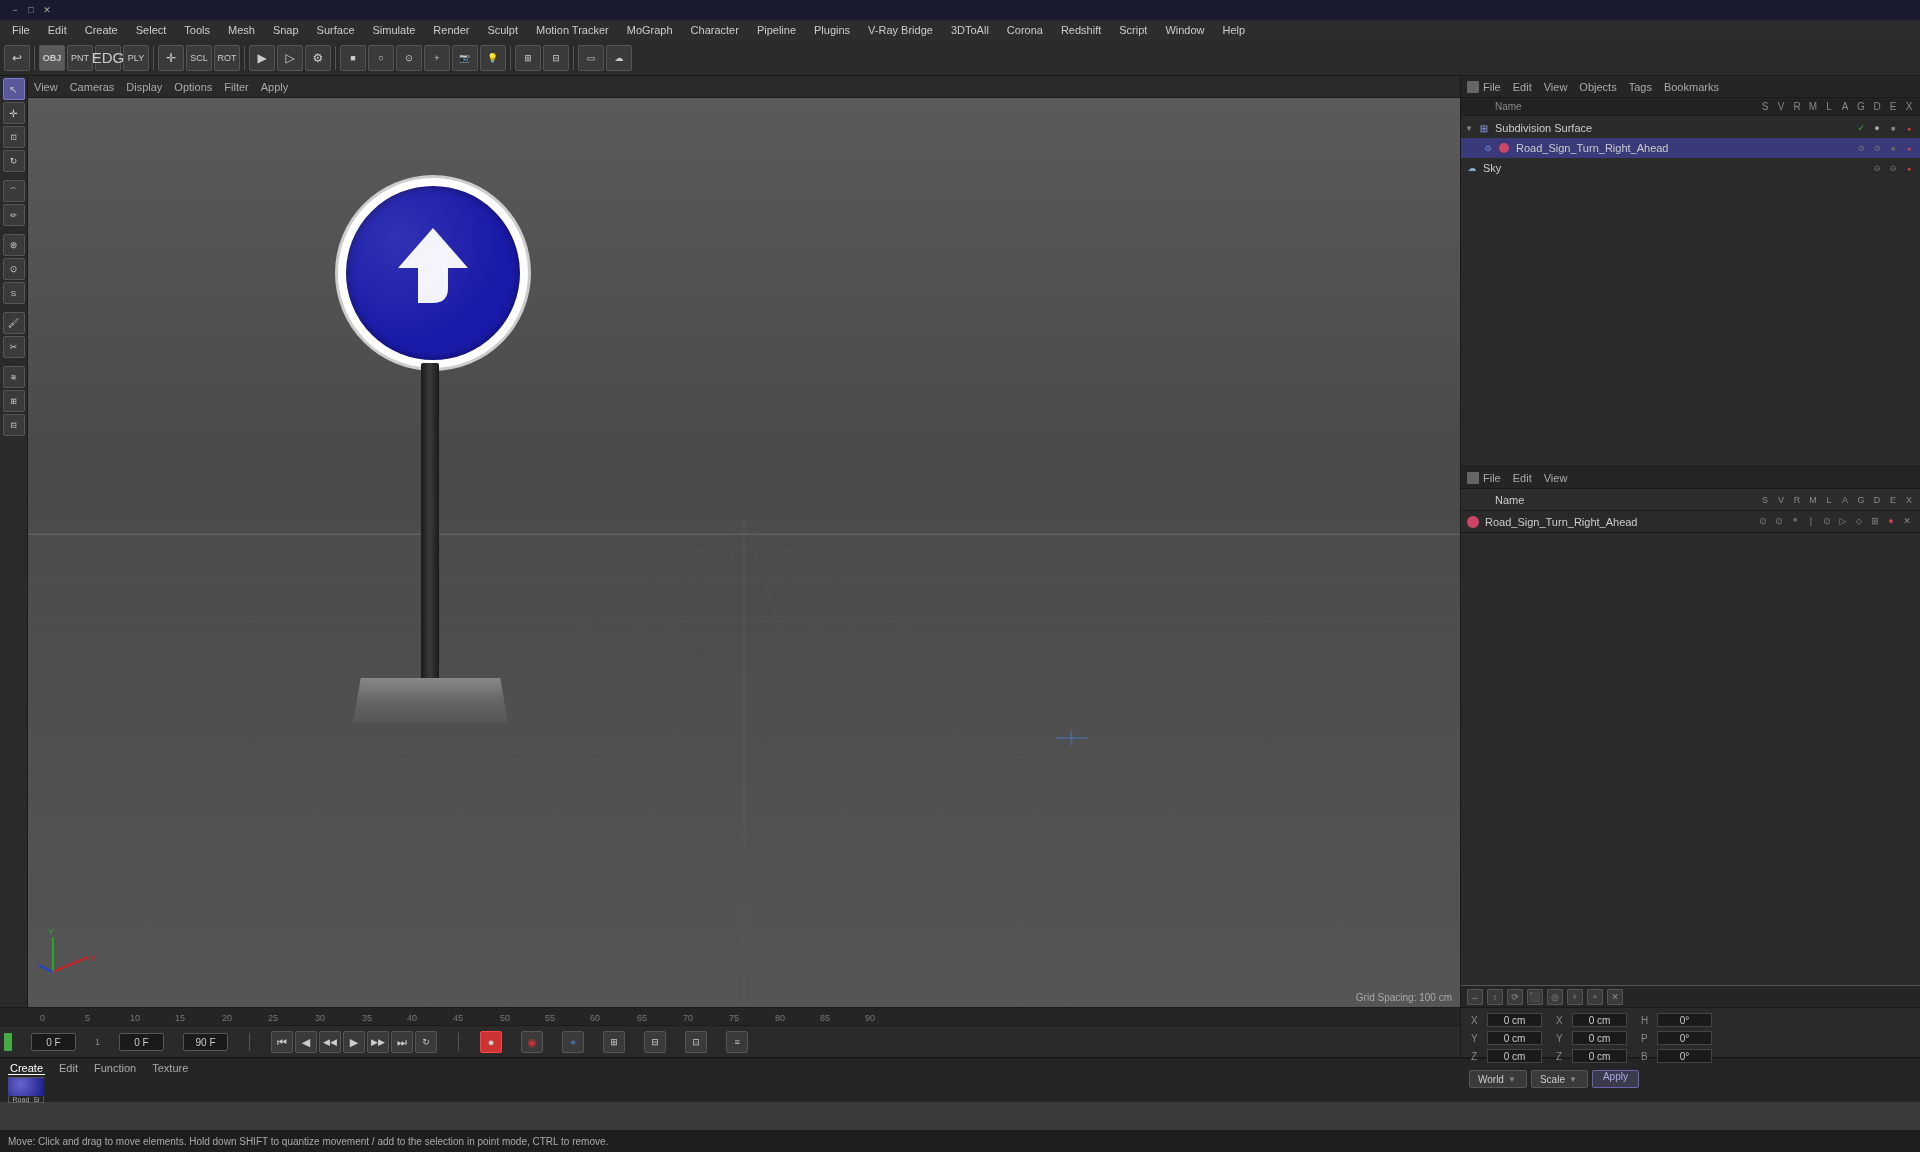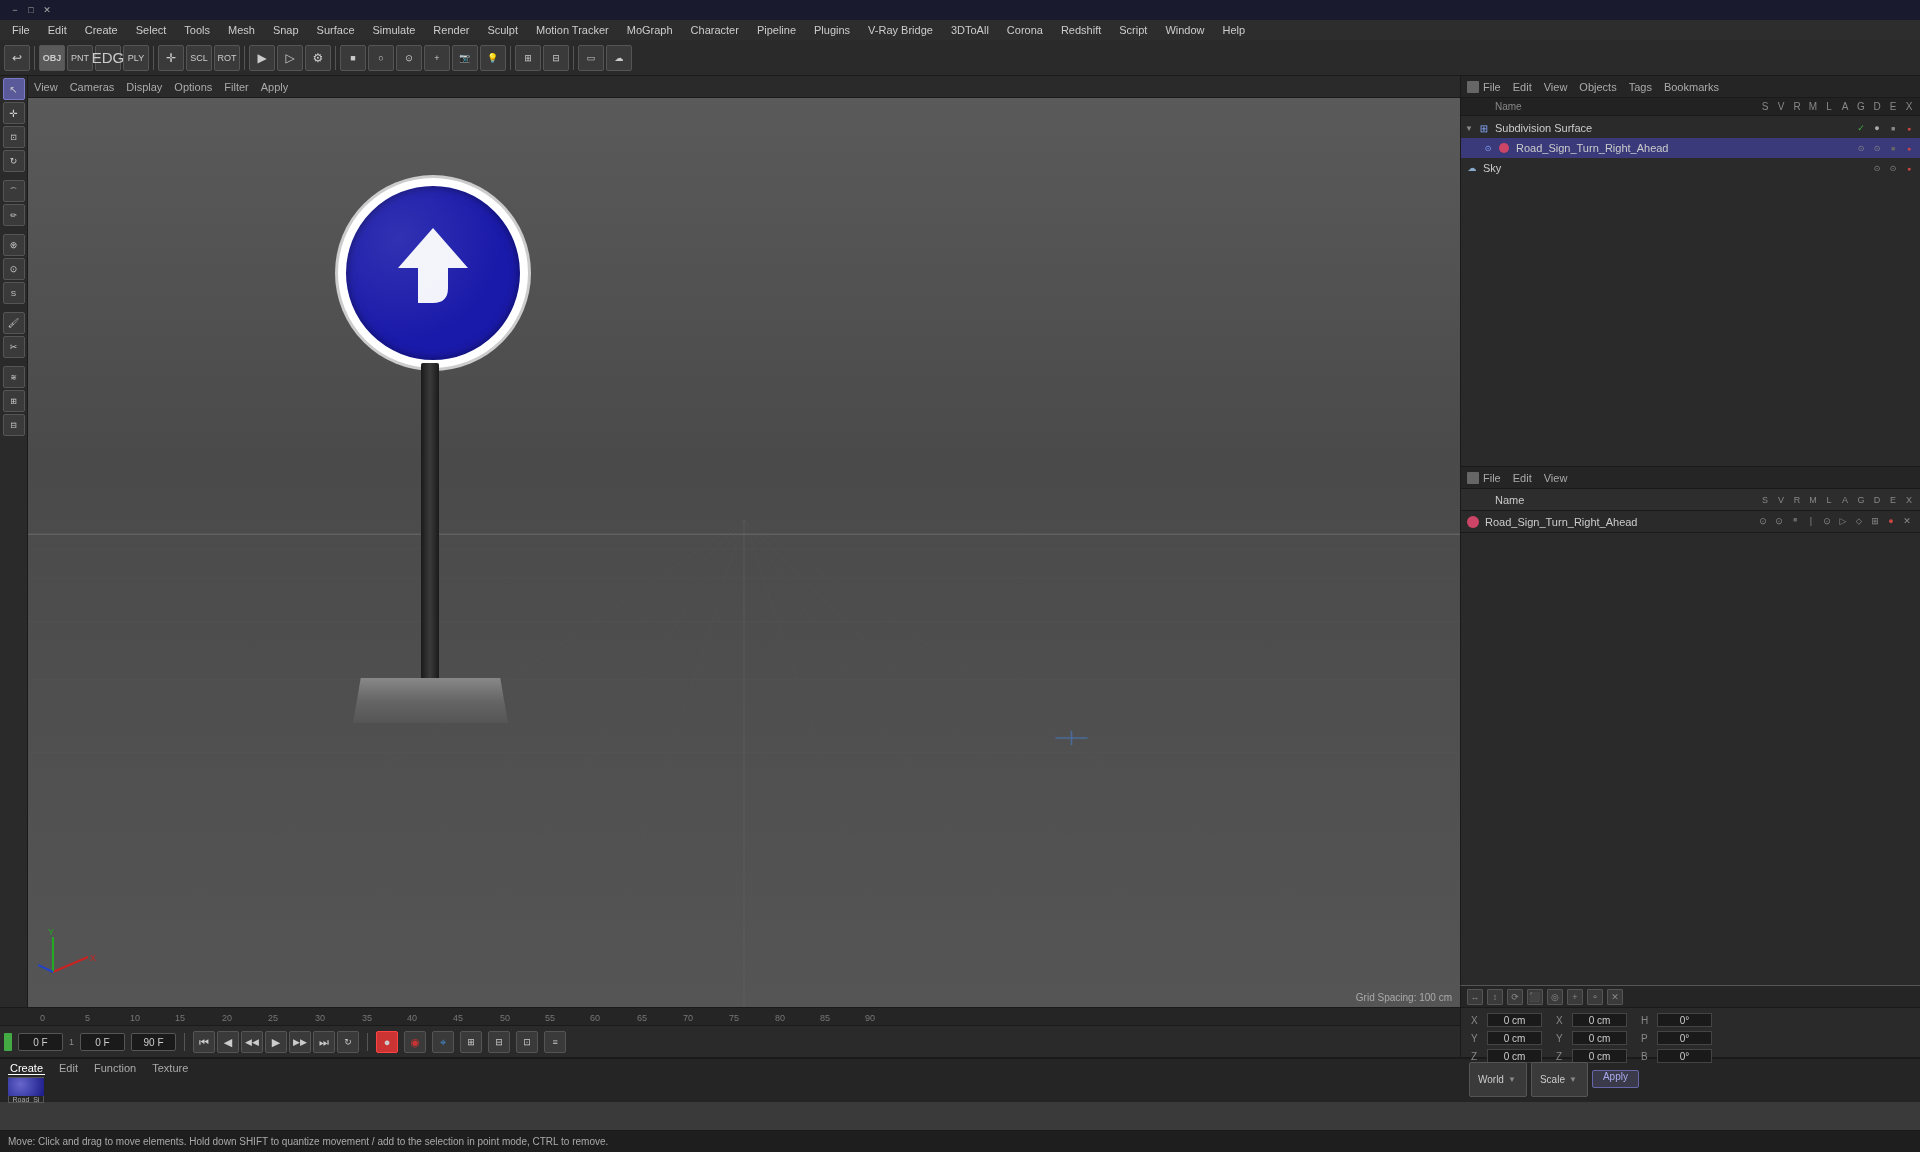--- a/index.html
+++ b/index.html
@@ -342,21 +342,21 @@
       font-size: 9px;
       color: #777;
       position: absolute;
       bottom: 2px;
     }
     #timeline-controls {
       height: 32px;
       display: flex;
       align-items: center;
       padding: 0 4px;
-      gap: 6px;
+      gap: 19px;
     }
     .tl-field {
       width: 50px; height: 18px;
       background: #1a1a1a;
       border: 1px solid #555;
       color: #ccc;
       font-size: 10px;
       text-align: center;
       border-radius: 2px;
     }
@@ -477,21 +477,21 @@
 
     #transform-bottom {
       display: flex;
       align-items: center;
       height: 22px;
       gap: 4px;
       margin-top: 2px;
       padding: 0 4px;
     }
     .transform-mode-btn {
-      height: 35px;
+      height: 18px;
       padding: 0 8px;
       background: #3a3a3a;
       border: 1px solid #555;
       color: #ccc;
       font-size: 10px;
       cursor: pointer;
       display: flex; align-items: center; gap: 4px;
       border-radius: 2px;
     }
     .transform-dropdown {

